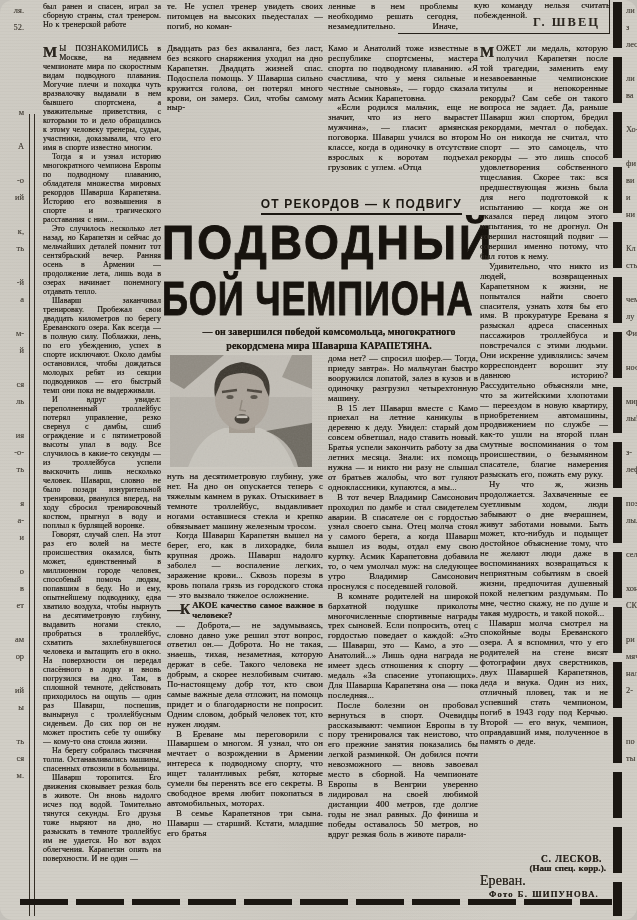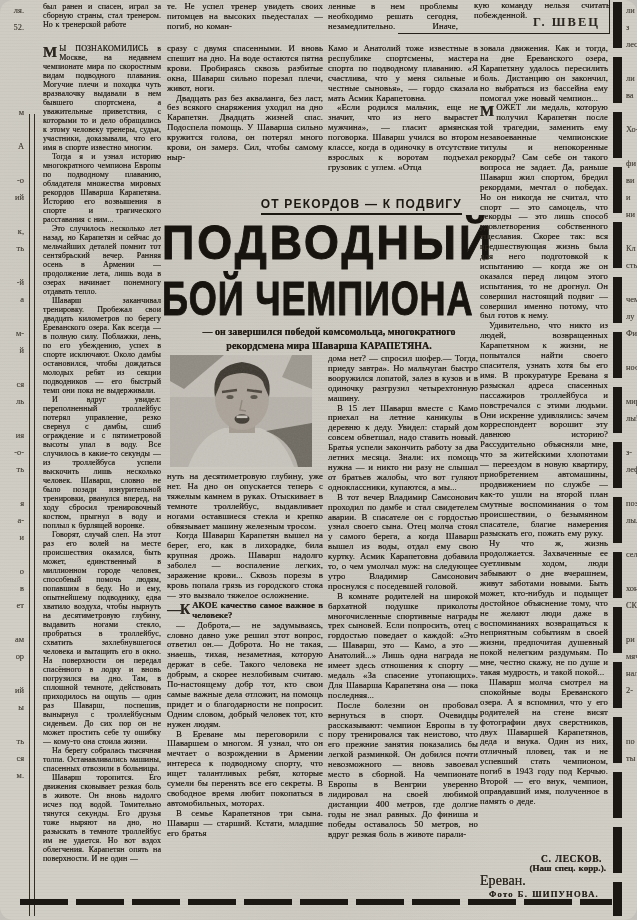--- a/index.html
+++ b/index.html
@@ -140,21 +140,20 @@
         <p>Это случилось несколько лет назад, но Карапетян и сейчас до мельчайших деталей помнит тот сентябрьский вечер. Ранняя осень в Армении — продолжение лета, лишь вода в озерах начинает понемногу отдавать тепло.</p>
         <p>Шаварш заканчивал тренировку. Пробежал свои двадцать километров по берегу Ереванского озера. Как всегда — в полную силу. Поблажки, лень, по его убеждению, успех в спорте исключают. Около дамбы остановился, чтобы дождаться молодых ребят из секции подводников — его быстрый темп они пока не выдерживали.</p>
         <p>И вдруг увидел: переполненный троллейбус потерял управление, резко свернул с дамбы, сшиб ограждение и с пятиметровой высоты упал в воду. Все случилось в какие-то секунды — из троллейбуса успели выскочить лишь несколько человек. Шаварш, словно не было позади изнурительной тренировки, рванулся вперед, на ходу сбросил тренировочный костюм, прыгнул в воду и поплыл к бурлящей воронке.</p>
         <p>Говорят, случай слеп. На этот раз его волей на месте происшествия оказался, быть может, единственный в миллионном городе человек, способный помочь людям, попавшим в беду. Но и ему, опытнейшему подводнику, едва хватило воздуха, чтобы нырнуть на десятиметровую глубину, выдавить ногами стекло, пробраться в троллейбус, схватить захлебнувшегося человека и вытащить его в окно. На поверхности он передал спасённого в лодку и вновь погрузился на дно. Там, в сплошной темноте, действовать приходилось на ощупь — один раз Шаварш, поспешив, вынырнул с троллейбусным сиденьем. До сих пор он не может простить себе ту ошибку — кому-то она стоила жизни.</p>
         <p>На берегу собралась тысячная толпа. Останавливались машины, спасенных отвозили в больницы.</p>
         <p>Шаварш торопится. Его движения сковывает резкая боль в животе. Он вновь надолго исчез под водой. Томительно тянутся секунды. Его друзья тоже ныряют на дно, но разыскать в темноте троллейбус им не удается. Но вот вздох облегчения. Карапетян опять на поверхности. И не один —</p>
       </div>
   </div>
 
   <div class="col f88 cont" style="left:167px;top:44px;width:156px;height:154px;">
-      <p>сразу с двумя спасенными. И вновь спешит на дно. На воде остаются пятна крови. Пробираясь сквозь разбитые окна, Шаварш сильно порезал плечи, живот, ноги.</p>
       <p>Двадцать раз без акваланга, без ласт, без всякого снаряжения уходил на дно Карапетян. Двадцать жизней спас. Подоспела помощь. У Шаварша сильно кружится голова, он потерял много крови, он замерз. Сил, чтобы самому ныр-</p>
     </div>
 
   <div class="col f88 cont" style="left:328px;top:44px;width:150px;height:154px;">
       <p>Камо и Анатолий тоже известные в республике спортсмены, мастера спорта по подводному плаванию. «Я счастлива, что у меня сильные и честные сыновья», — гордо сказала мать Асмик Карапетовна.</p>
       <p>«Если родился мальчик, еще не значит, что из него вырастет мужчина», — гласит армянская поговорка. Шаварш учился во втором классе, когда в одиночку в отсутствие взрослых к воротам подъехал грузовик с углем. «Отца</p>
     </div>
 
   <div class="kicker"><span>ОТ РЕКОРДОВ — К ПОДВИГУ</span></div>
   <div class="headline">
@@ -207,21 +206,20 @@
   <div class="col f88 cont" style="left:328px;top:354px;width:150px;height:545px;">
       <p>дома нет? — спросил шофер.— Тогда, приеду завтра». Но мальчуган быстро вооружился лопатой, залез в кузов и в одиночку разгрузил четырехтонную машину.</p>
       <p>В 15 лет Шаварш вместе с Камо приехал на летние каникулы в деревню к деду. Увидел: старый дом совсем обветшал, надо ставить новый. Братья успели закончить работу за два летних месяца. Знали: их помощь нужна — и никто ни разу не слышал от братьев жалобы, что вот гуляют одноклассники, купаются, а мы...</p>
       <p>В тот вечер Владимир Самсонович проходил по дамбе и стал свидетелем аварии. В спасателе он с гордостью узнал своего сына. Отец молча стоял у самого берега, а когда Шаварш вышел из воды, отдал ему свою куртку. Асмик Карапетовна добавила то, о чем умолчал муж: на следующее утро Владимир Самсонович проснулся с поседевшей головой.</p>
       <p>В комнате родителей на широкой бархатной подушке приколоты многочисленные спортивные награды трех сыновей. Если попросить, отец с гордостью поведает о каждой: «Это — Шаварш, это — Камо, а это — Анатолий...» Лишь одна награда не имеет здесь отношения к спорту — медаль «За спасение утопающих». Для Шаварша Карапетяна она — пока последняя...</p>
       <p>После болезни он пробовал вернуться в спорт. Очевидцы рассказывают: чемпион Европы в ту пору тренировался так неистово, что его прежние занятия показались бы легкой разминкой. Он добился почти невозможного — вновь завоевал место в сборной. На чемпионате Европы в Венгрии уверенно лидировал на своей любимой дистанции 400 метров, где долгие годы не знал равных. До финиша и победы оставалось 50 метров, но вдруг резкая боль в животе парали-</p>
     </div>
 
   <div class="col f88 col-flex" style="left:480px;top:44px;width:128px;height:856px;">
     <div class="flow">
-      <p class="noindent">зовала движения. Как и тогда, на дне Ереванского озера, Карапетяну удалось пересилить боль. Дистанцию он закончил, но выбраться из бассейна ему помогал уже новый чемпион...</p>
       <p class="noindent gap-top"><span class="dropcap">М</span><span>ОЖЕТ ли медаль, которую получил Карапетян после той трагедии, заменить ему незавоеванные чемпионские титулы и непокоренные рекорды? Сам себе он такого вопроса не задает. Да, раньше Шаварш жил спортом, бредил рекордами, мечтал о победах. Но он никогда не считал, что спорт — это самоцель, что рекорды — это лишь способ удовлетворения собственного тщеславия. Скорее так: вся предшествующая жизнь была для него подготовкой к испытанию — когда же он оказался перед лицом этого испытания, то не дрогнул. Он совершил настоящий подвиг — совершил именно потому, что был готов к нему.</span></p>
       <div>
           <p>Удивительно, что никто из людей, возвращенных Карапетяном к жизни, не попытался найти своего спасителя, узнать хотя бы его имя. В прокуратуре Еревана я разыскал адреса спасенных пассажиров троллейбуса и повстречался с этими людьми. Они искренне удивлялись: зачем корреспондент ворошит эту давнюю историю? Рассудительно объясняли мне, что за житейскими хлопотами — переездом в новую квартиру, приобретением автомашины, продвижением по службе — как-то ушли на второй план смутные воспоминания о том происшествии, о безымянном спасателе, благие намерения разыскать его, пожать ему руку.</p>
           <p>Ну что ж, жизнь продолжается. Захваченные ее суетливым ходом, люди забывают о дне вчерашнем, живут заботами новыми. Быть может, кто-нибудь и подыщет достойное объяснение тому, что не желают люди даже в воспоминаниях возвращаться к неприятным событиям в своей жизни, предпочитая душевный покой нелегким раздумьям. По мне, честно скажу, не по душе и такая мудрость, и такой покой...</p>
           <p>Шаварш молча смотрел на спокойные воды Ереванского озера. А я вспомнил, что у его родителей на стене висят фотографии двух сверстников, двух Шаваршей Карапетянов, деда и внука. Один из них, отличный пловец, так и не успевший стать чемпионом, погиб в 1943 году под Керчью. Второй — его внук, чемпион, оправдавший имя, полученное в память о деде.</p>
         </div>
     </div>
     <div class="sign">
       <div class="author">С. ЛЕСКОВ.</div>
       <div class="role">(Наш спец. корр.).</div>

